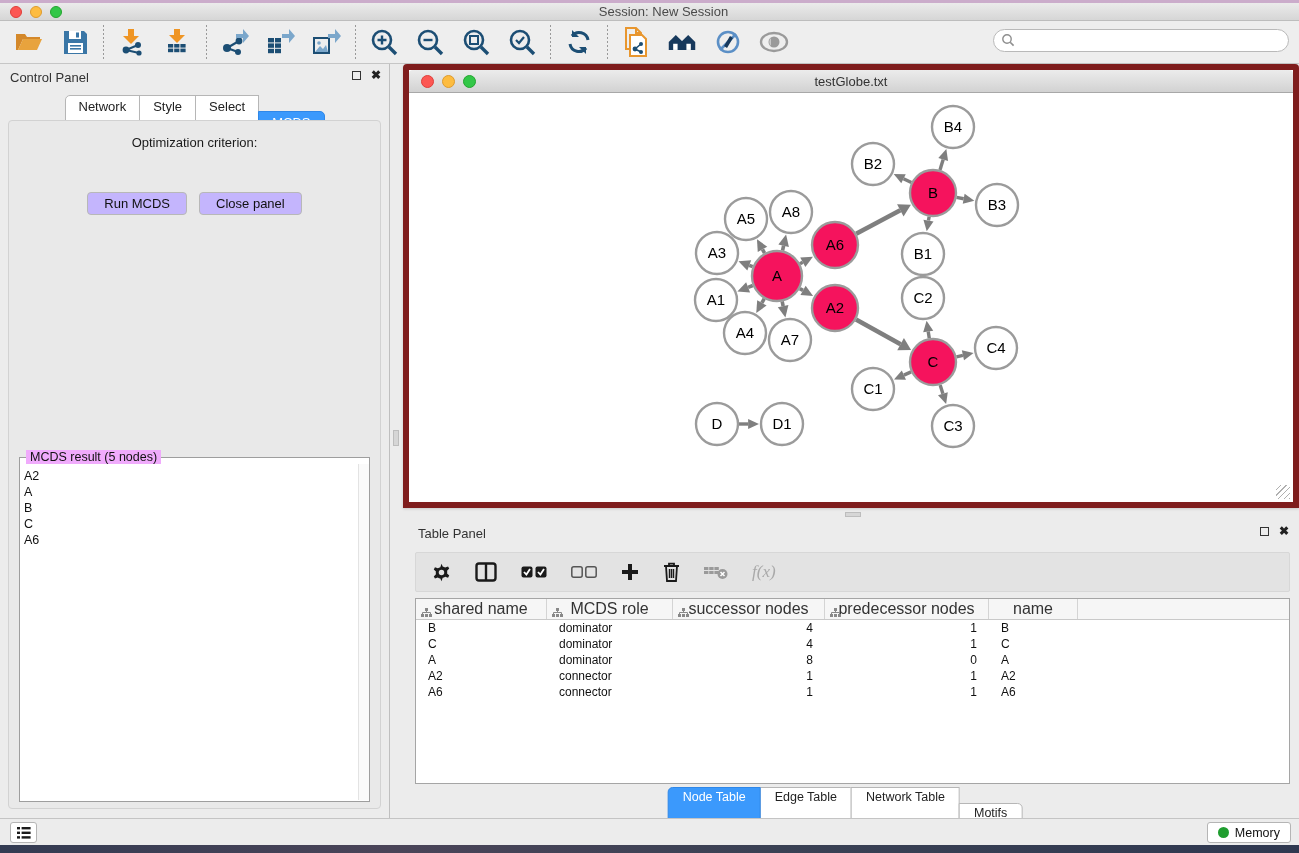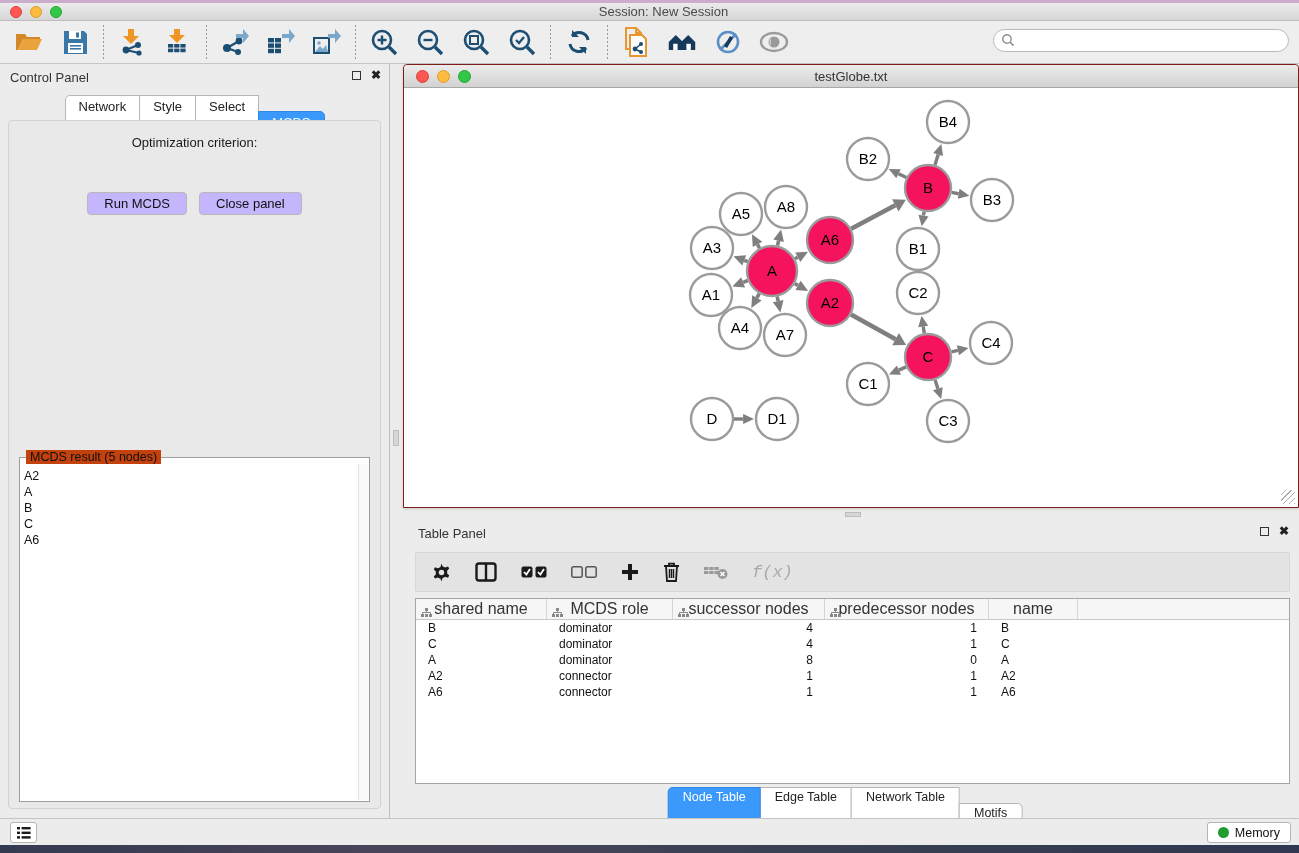--- a/index.html
+++ b/index.html
@@ -52,48 +52,48 @@
   .criterion-select { position:absolute; left:35px; top:36px; width:313px; height:24px; background:#fff;
     border:1px solid #a8a8a8; border-radius:4px; display:flex; align-items:center; }
   .criterion-select .sel-text { flex:1; padding-left:9px; font-size:13px; color:#111; white-space:nowrap; overflow:hidden; }
   .sel-stepper { width:20px; height:24px; margin-right:-1px; background:#3b99fc; border-radius:0 4px 4px 0;
     display:flex; flex-direction:column; align-items:center; justify-content:center; gap:1px; }
   .sel-stepper svg { display:block; }
   .cp-buttons { position:absolute; top:71px; left:0; right:0; display:flex; justify-content:center; gap:12px; }
   .push-btn { background:#c4b5fd; border:1px solid #b8b8b8; border-radius:4px; padding:3px 16px; font-size:13px; color:#111; }
 
   .mcds-fieldset { position:absolute; left:10px; right:10px; top:336px; bottom:6px; border:1px solid #9e9e9e; background:#fff; }
-  .mcds-legend { position:absolute; top:-8px; left:6px; background:#c2410c; padding:0 4px; font-size:12.5px; color:#111; }
+  .mcds-legend { position:absolute; top:-8px; left:6px; background:#f0abfc; padding:0 4px; font-size:12.5px; color:#111; }
   .mcds-list { position:absolute; left:0; top:8px; bottom:0; right:12px; overflow:hidden; padding:2px 0 0 4px; }
   .mcds-item { font-size:12.5px; line-height:16px; color:#111; }
   .mcds-scroll { position:absolute; right:0; top:6px; bottom:1px; width:11px; background:#fafafa; border-left:1px solid #e3e3e3; }
 
   
   .net-window { position:absolute; left:403px; top:64px; width:896px; height:444px; background:#fff;
-    border:1px solid #7f1d1d; border-radius:4px 4px 0 0; box-shadow:0 1px 3px rgba(0,0,0,.15); }
+    border:6px solid #7f1d1d; border-radius:4px 4px 0 0; box-shadow:0 1px 3px rgba(0,0,0,.15); }
   .net-titlebar { position:absolute; left:0; top:0; right:0; height:23px; background:linear-gradient(#ececec,#d2d2d2);
     border-bottom:1px solid #a8a8a8; border-radius:4px 4px 0 0; display:flex; align-items:center; }
   .net-titlebar .lights { margin-left:12px; }
   .net-titlebar .light { width:13px; height:13px; }
   .net-title { position:absolute; left:0; right:0; text-align:center; font-size:13px; color:#333; }
   .net-canvas { position:absolute; left:1px; top:24px; right:1px; bottom:1px; background:#fff; overflow:hidden; }
   .resize-grip { position:absolute; right:2px; bottom:2px; width:14px; height:14px;
     background:repeating-linear-gradient(135deg, transparent 0 3px, #b0b0b0 3px 4px); }
   .split-grip-v { position:absolute; left:393px; top:430px; width:6px; height:16px; background:#d6d6d6; border:1px solid #bdbdbd; }
   .split-grip-h { position:absolute; left:845px; top:512px; width:16px; height:5px; background:#d6d6d6; border:1px solid #bdbdbd; }
 
   
   .table-panel { position:absolute; left:391px; top:520px; width:908px; height:298px; background:#ececec; }
   .tp-header { position:absolute; left:0; top:0; width:100%; height:24px;padding-left:7px; }
   .tp-header .panel-title { position:absolute; left:27px; top:6px; font-size:13px; color:#333; }
   .tp-header-icons { position:absolute; right:10px; top:6px; display:flex; gap:10px; align-items:center; }
   .tp-toolbar { position:absolute; left:24px; right:9px; top:32px; height:40px; background:#e3e3e3;
     border:1px solid #d7d7d7; border-radius:2px; display:flex; align-items:center; gap:24px; padding-left:16px; }
   .tp-tool { display:flex; align-items:center; justify-content:center; }
-  .fx-label { font-family:Liberation Mono, monospace; font-style:italic; font-size:17px; color:#a9a9a9; }
+  .fx-label { font-family:Liberation Serif, serif; font-style:italic; font-size:17px; color:#a9a9a9; }
 
   .node-table { position:absolute; left:24px; right:9px; top:78px; bottom:34px; background:#fff; border:1px solid #a5a5a5; overflow:hidden; }
   .nt-header { display:flex; height:21px; background:#f6f6f6; border-bottom:1px solid #c9c9c9; }
   .nt-hcell { position:relative; display:flex; align-items:center; justify-content:center; font-size:16px; color:#333;
     border-right:1px solid #d4d4d4; flex:none; }
   .nt-hcell .hicon { position:absolute; left:5px; top:5px; }
   .nt-row { display:flex; height:16px; }
   .nt-cell { flex:none; font-size:12px; color:#111; line-height:16px; white-space:nowrap; overflow:hidden; }
   .nt-cell.al { padding-left:12px; text-align:left; }
   .nt-cell.ar { padding-right:12px; text-align:right; }

